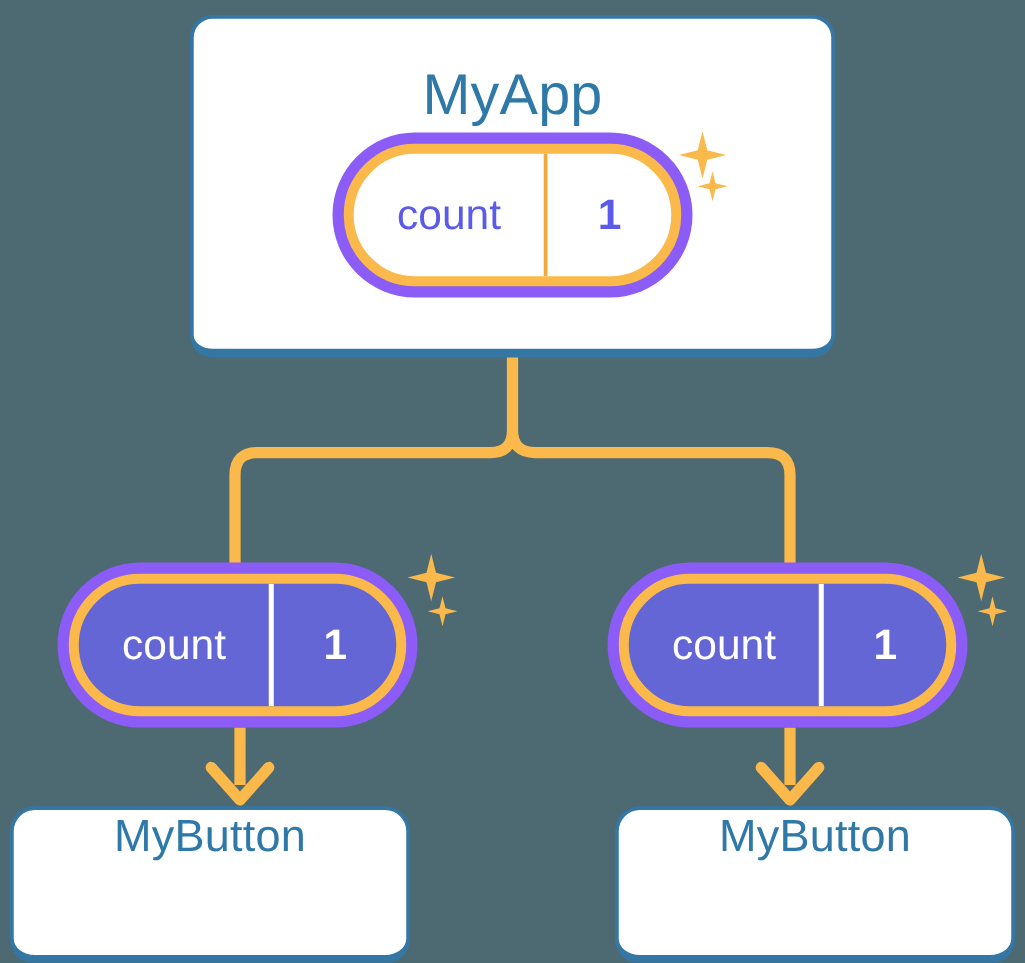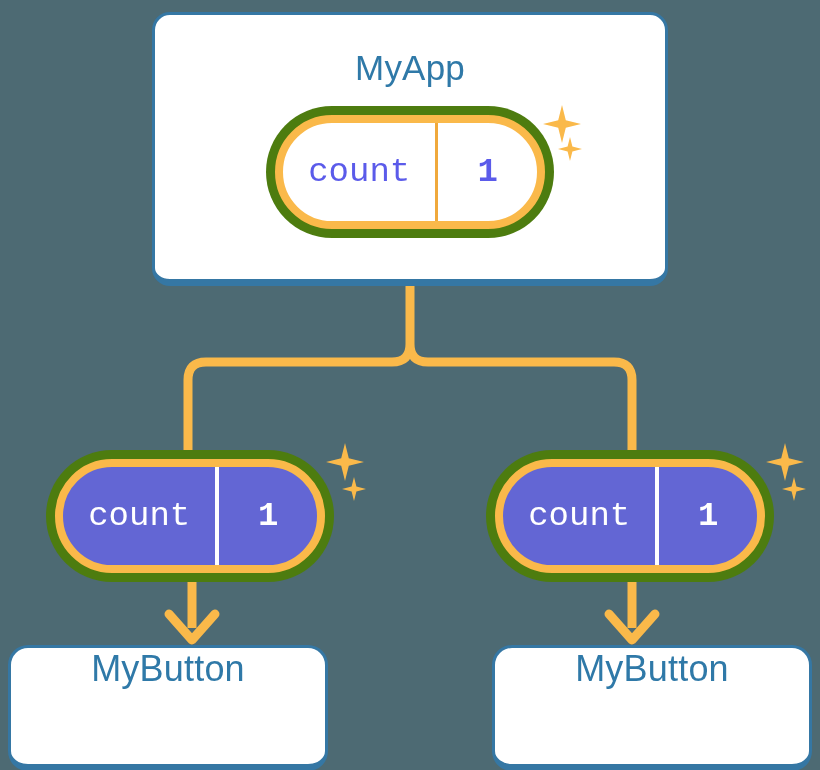--- a/index.html
+++ b/index.html
@@ -31,21 +31,21 @@
   .card {
     position: absolute;
     background: #ffffff;
     border: 3px solid #3577a4;
     border-bottom-width: 7px;
     border-radius: 18px;
     box-sizing: border-box;
   }
   .card-title {
     color: #2f79a8;
-    font-size: 35px;
+    font-size: 46px;
     font-weight: 400;
     letter-spacing: 0.2px;
     text-align: center;
     white-space: nowrap;
   }
 
   #root-card {
     left: 152px;
     top: 12px;
     width: 516px;
@@ -63,24 +63,23 @@
   }
   #leaf-card-left  { left: 8px;   top: 645px; width: 320px; }
   #leaf-card-right { left: 492px; top: 645px; width: 320px; }
   .leaf-card .card-title { font-size: 36px; }
 
   
   .pill {
     position: absolute;
     box-sizing: border-box;
     border-radius: 999px;
-    background: #4d7c0f;          
+    background: #8b5cf6;          
     padding: 9px;
     display: flex;
-    font-family: Liberation Mono, monospace;
   }
   .pill-inner {
     flex: 1;
     display: flex;
     align-items: stretch;
     border-radius: 999px;
     border: 8px solid #fab94a;    
     box-sizing: border-box;
     overflow: hidden;
   }

